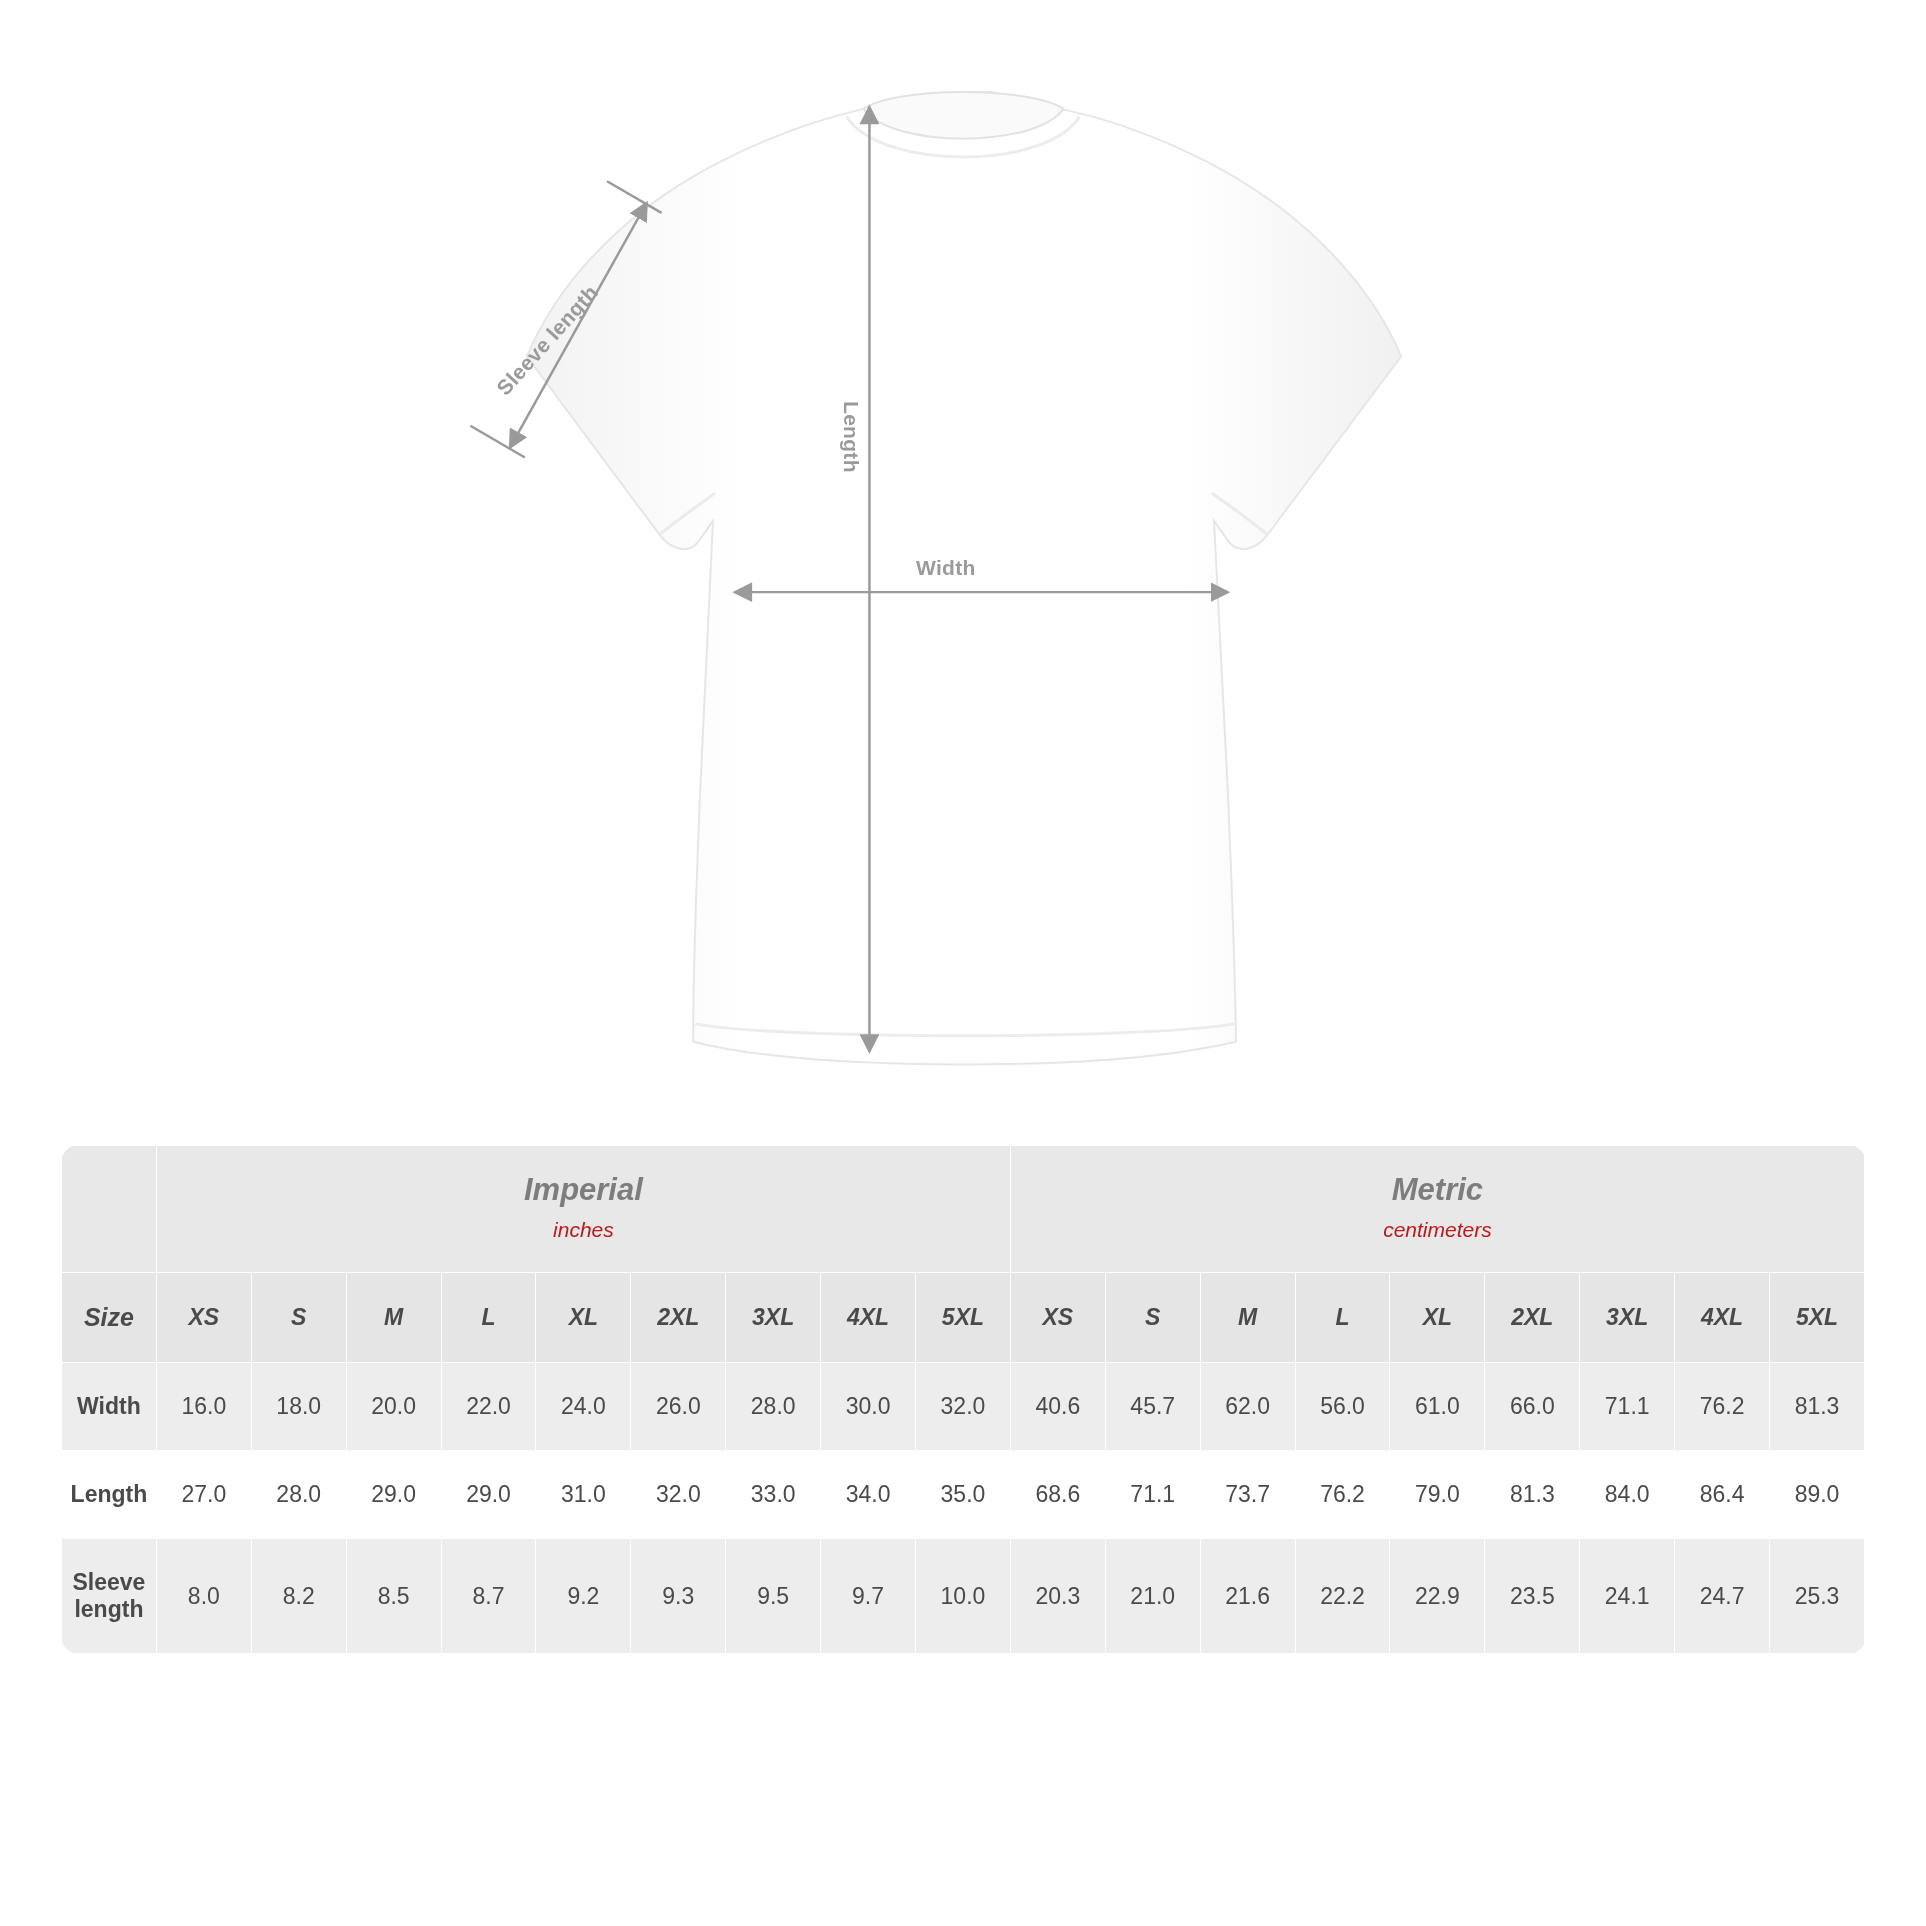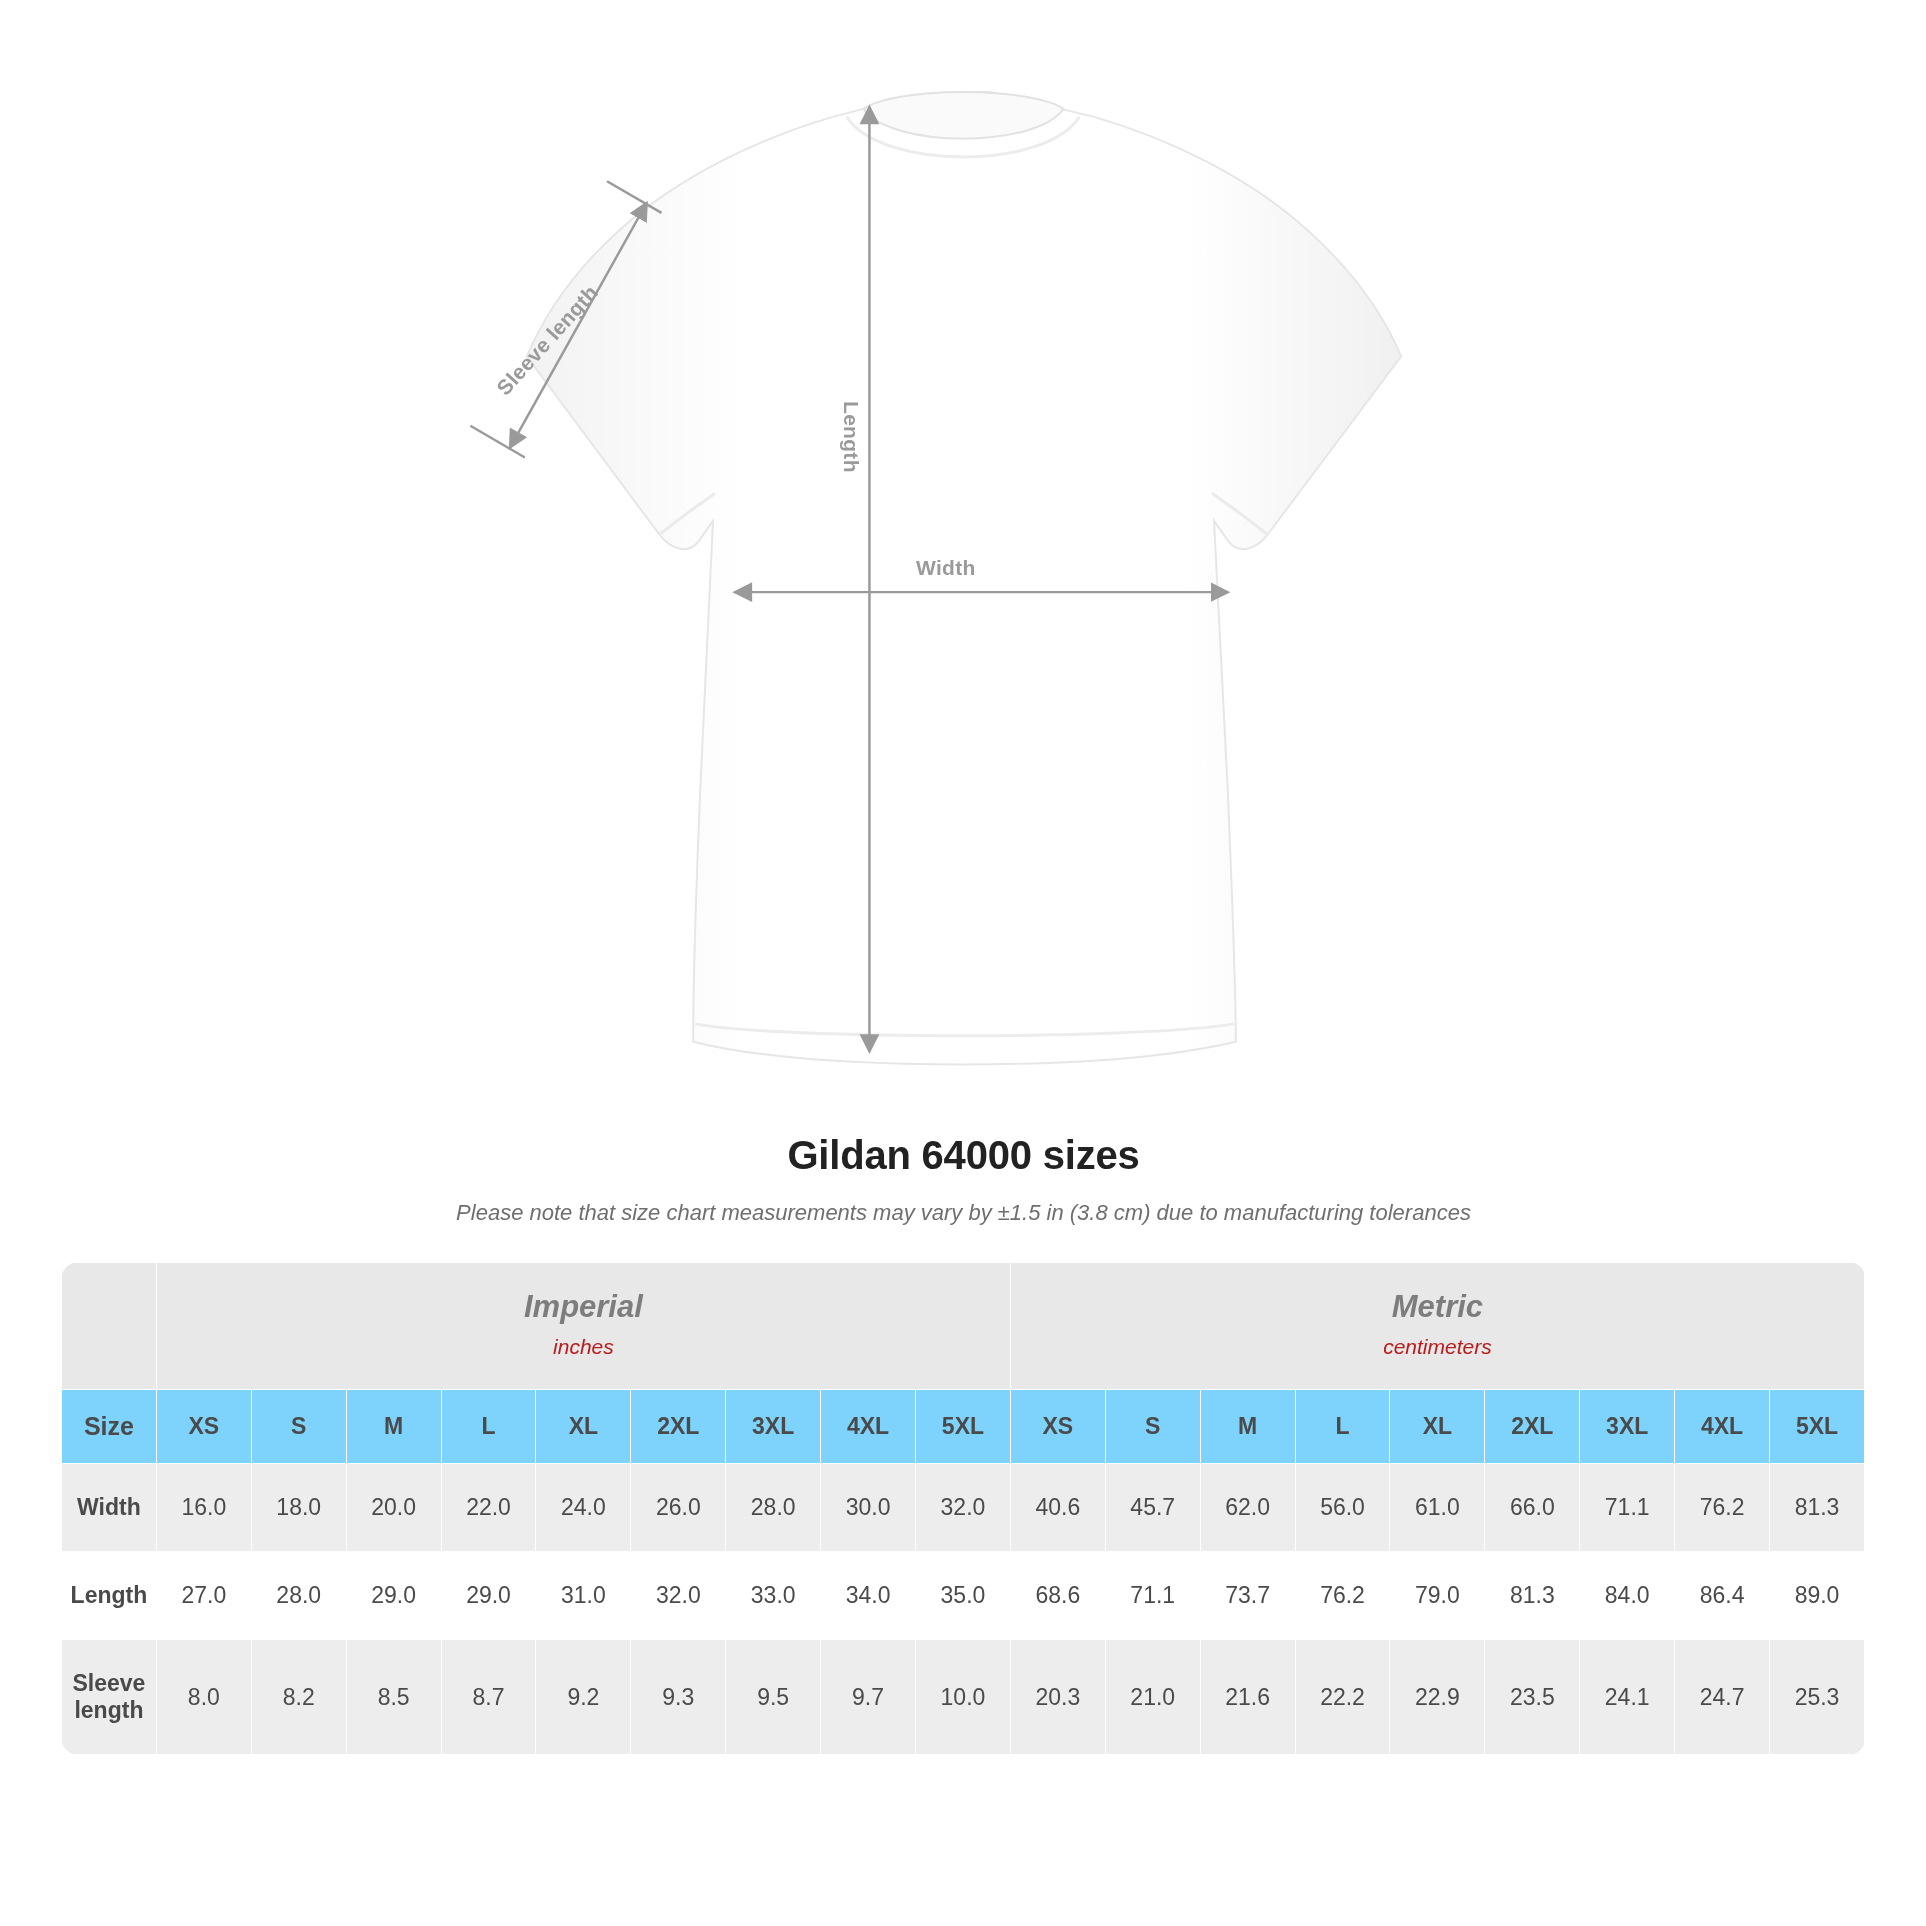--- a/index.html
+++ b/index.html
@@ -105,25 +105,26 @@
     font-style: italic;
     color: #7d7d7d;
   }
   .unit-sub {
     font-size: 21px;
     font-style: italic;
     color: #b91c1c;
     margin-top: 10px;
   }
   .row-size td {
-    background: #7dd3fc;
-    padding: 22px 0;
+    background: #e5e5e5;
+    padding: 30px 0;
     font-weight: bold;
     color: #555555;
     font-size: 24px;
+    font-style: italic;
   }
   .row-size td.rowhead {
     font-size: 25px;
   }
   .row-alt td {
     background: #ededed;
     padding: 30px 0;
   }
   .row-plain td {
     background: #ffffff;
@@ -201,24 +202,20 @@
         <line x1="475" y1="430" x2="530" y2="462"></line>
         <line x1="613" y1="183" x2="668" y2="215"></line>
       </g>
     </svg>
 
     <div class="dim-label label-width">Width</div>
     <div class="dim-label label-length">Length</div>
     <div class="dim-label label-sleeve">Sleeve length</div>
   </div>
 
-  <div class="title-block">
-    <div class="chart-title">Gildan 64000 sizes</div>
-    <div class="chart-note">Please note that size chart measurements may vary by ±1.5 in (3.8 cm) due to manufacturing tolerances</div>
-  </div>
 
   <div class="table-wrap">
     <table class="size-table">
       <tbody id="table-body">
           <tr class="unit-head">
             <td class="corner"></td>
             <td colspan="9">
               <div class="unit-name">Imperial</div>
               <div class="unit-sub">inches</div>
             </td>

